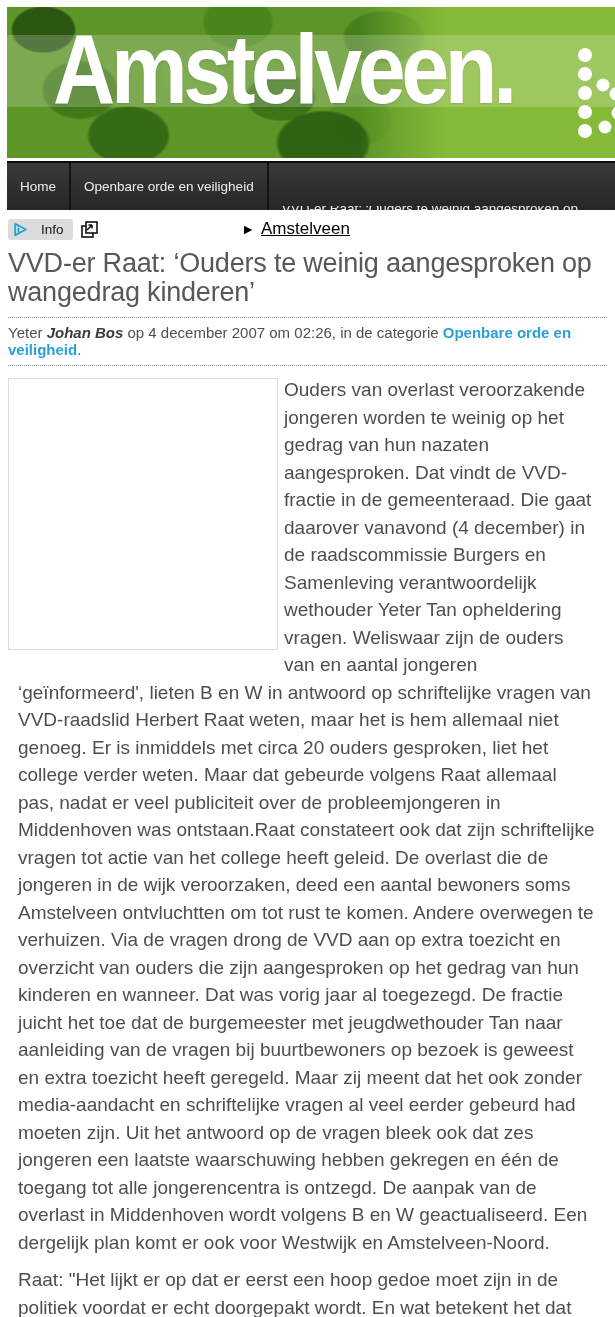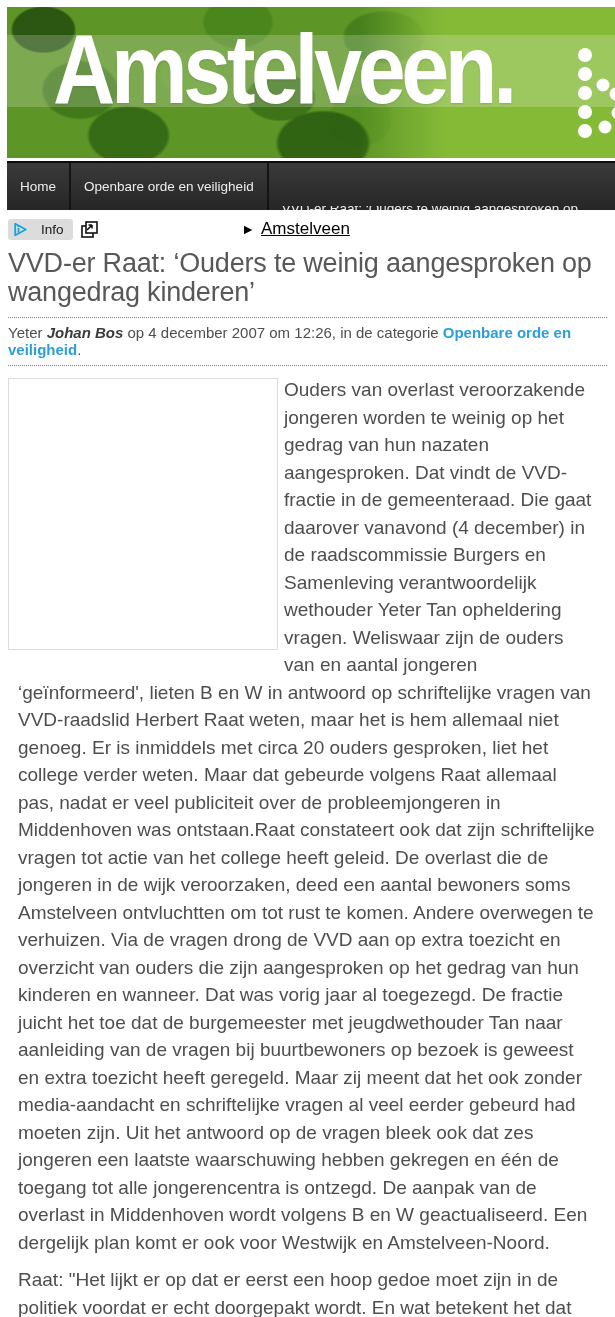--- a/index.html
+++ b/index.html
@@ -150,21 +150,21 @@
     <a class="section-link">
       <span class="arr">►</span><span class="word">Amstelveen</span>
     </a>
   </div>
 
   <h1 class="headline">VVD-er Raat: ‘Ouders te weinig aangesproken op wangedrag kinderen’</h1>
 
   <div class="dotted"></div>
 
   <div class="byline">
-    <span>Yeter </span><b>Johan Bos</b><span> op 4 december 2007 om 12:26, in de categorie </span><a class="cat">Openbare orde en veiligheid</a><span>.</span>
+    <span>Yeter </span><b>Johan Bos</b><span> op 4 december 2007 om 02:26, in de categorie </span><a class="cat">Openbare orde en veiligheid</a><span>.</span>
   </div>
 
   <div class="dotted"></div>
 
   <div class="article">
     <div class="img-placeholder"></div>
     <p>Ouders van overlast veroorzakende jongeren worden te weinig op het gedrag van hun nazaten aangesproken. Dat vindt de VVD-fractie in de gemeenteraad. Die gaat daarover vanavond (4 december) in de raadscommissie Burgers en Samenleving verantwoordelijk wethouder Yeter Tan opheldering vragen. Weliswaar zijn de ouders van en aantal jongeren ‘geïnformeerd', lieten B en W in antwoord op schriftelijke vragen van VVD-raadslid Herbert Raat weten, maar het is hem allemaal niet genoeg. Er is inmiddels met circa 20 ouders gesproken, liet het college verder weten. Maar dat gebeurde volgens Raat allemaal pas, nadat er veel publiciteit over de probleemjongeren in Middenhoven was ontstaan.Raat constateert ook dat zijn schriftelijke vragen tot actie van het college heeft geleid. De overlast die de jongeren in de wijk veroorzaken, deed een aantal bewoners soms Amstelveen ontvluchtten om tot rust te komen. Andere overwegen te verhuizen. Via de vragen drong de VVD aan op extra toezicht en overzicht van ouders die zijn aangesproken op het gedrag van hun kinderen en wanneer. Dat was vorig jaar al toegezegd. De fractie juicht het toe dat de burgemeester met jeugdwethouder Tan naar aanleiding van de vragen bij buurtbewoners op bezoek is geweest en extra toezicht heeft geregeld. Maar zij meent dat het ook zonder media-aandacht en schriftelijke vragen al veel eerder gebeurd had moeten zijn. Uit het antwoord op de vragen bleek ook dat zes jongeren een laatste waarschuwing hebben gekregen en één de toegang tot alle jongerencentra is ontzegd. De aanpak van de overlast in Middenhoven wordt volgens B en W geactualiseerd. Een dergelijk plan komt er ook voor Westwijk en Amstelveen-Noord.</p>
     <p>Raat: "Het lijkt er op dat er eerst een hoop gedoe moet zijn in de politiek voordat er echt doorgepakt wordt. En wat betekent het dat ouders zijn uitgenodigd voor een gesprek, zoals het college meldt? Is het aan de ouders of ze wel of niet komen? Voor de aanpak van overlast van jongeren moet aanspreken structureel en niet vrijblijvend gebeuren."</p>
   </div>
 

